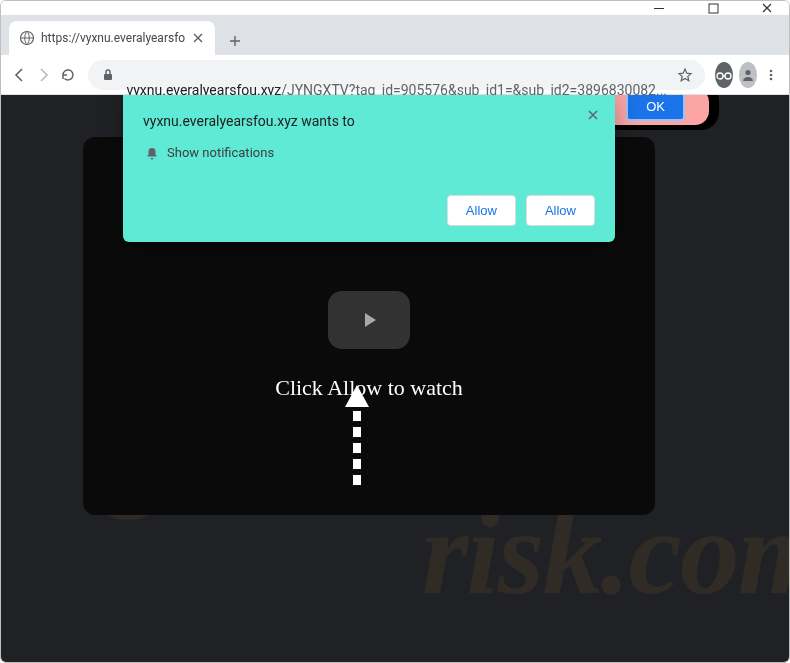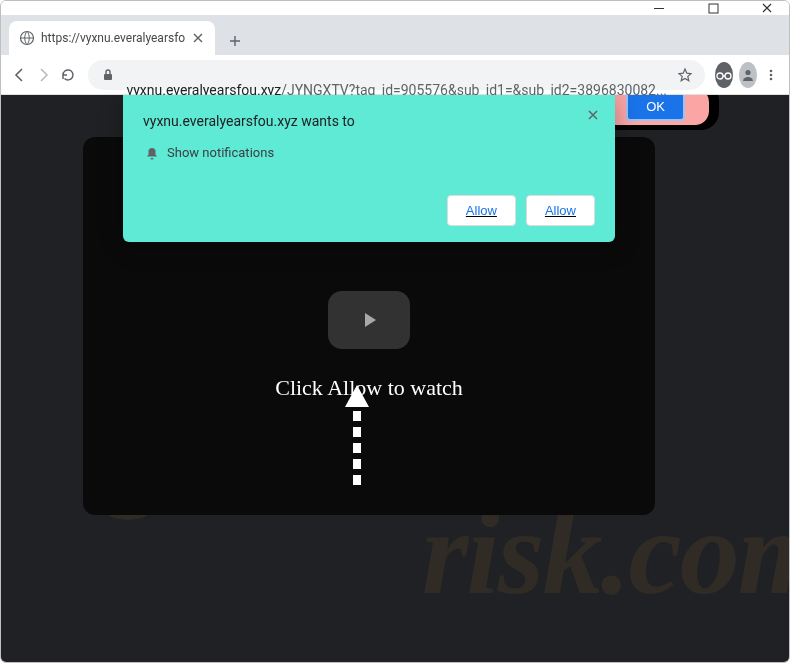--- a/index.html
+++ b/index.html
@@ -282,21 +282,20 @@
       align-items: flex-start;
       gap: 6px;
       margin-bottom: 32px;
     }
     .bell { color: #5f6368; width:18px;height:18px;display:flex;align-items:center;justify-content:center;}
     .prompt-label { font-size: 13px; color: #3c4043; }
     .prompt-actions {
       display: flex;
       justify-content: flex-end;
       gap: 10px;
-      text-decoration: underline;
     }
     .prompt-actions button {
       padding: 7px 18px;
       font-size: 13px;
       border-radius: 4px;
       border: 1px solid #dadce0;
       background: #fff;
       color: #1a73e8;
       font-weight: 500;
       cursor: pointer;

